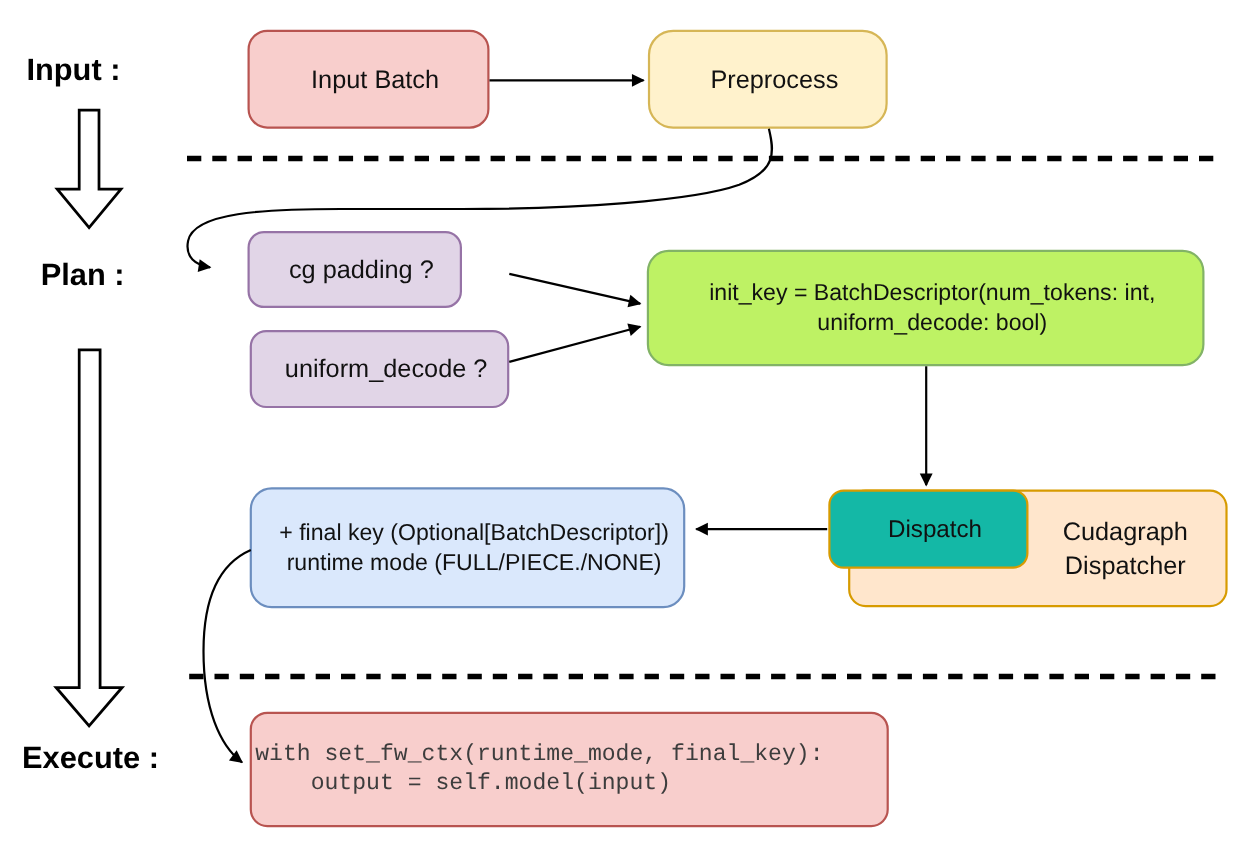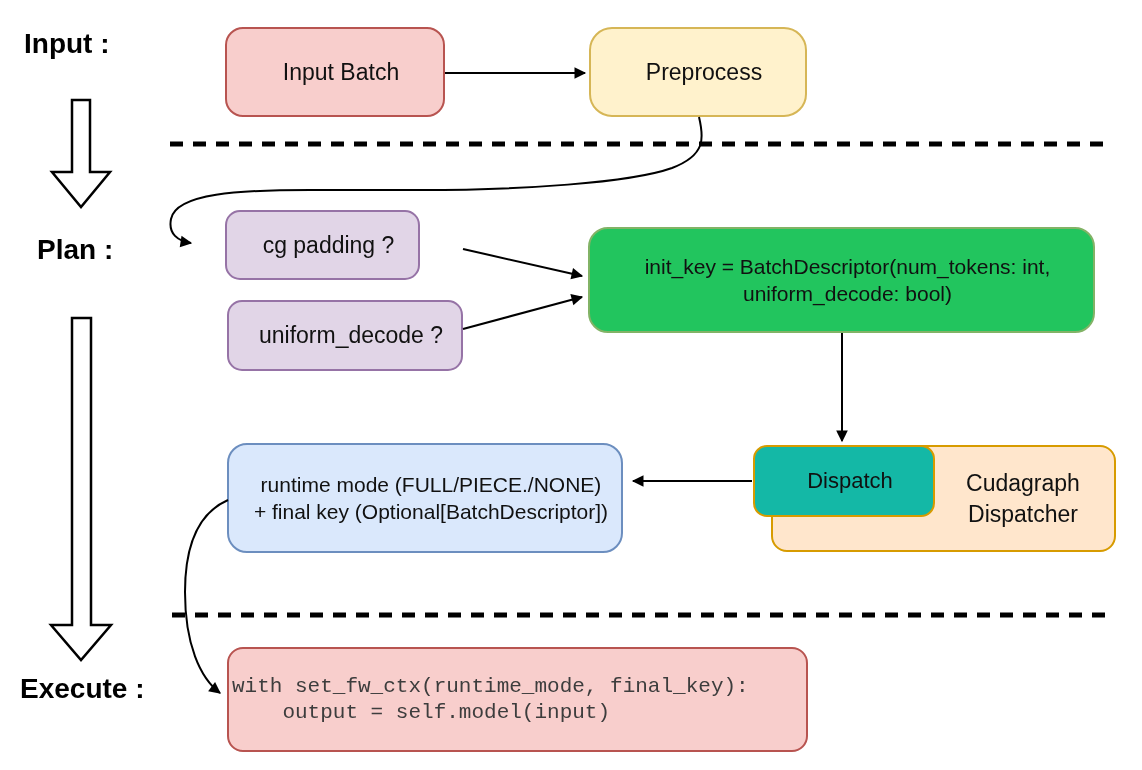--- a/index.html
+++ b/index.html
@@ -71,56 +71,56 @@
     width: 1142px;
     height: 770px;
     pointer-events: none;
   }
 </style>
 </head>
 <body>
 
 <div id="canvas">
 
-  <div class="stage-label" style="left:24px; top:28px;">Input :</div>
+  <div class="stage-label" style="left:24px; top:48px;">Input :</div>
   <div class="stage-label" style="left:37px; top:234px;">Plan :</div>
   <div class="stage-label" style="left:20px; top:673px;">Execute :</div>
 
   <div class="node" id="node-input-batch" style="background-color: rgb(248, 206, 204); border-color: rgb(184, 84, 80);">
     <span class="ln">Input Batch</span>
   </div>
 
   <div class="node" id="node-preprocess" style="background-color: rgb(255, 242, 204); border-color: rgb(214, 182, 86); border-radius: 23px;">
     <span class="ln">Preprocess</span>
   </div>
 
   <div class="node" id="node-cg-padding" style="background-color: rgb(225, 213, 231); border-color: rgb(150, 115, 166);">
     <span class="ln">cg padding ?</span>
   </div>
 
   <div class="node" id="node-uniform-decode" style="background-color: rgb(225, 213, 231); border-color: rgb(150, 115, 166);">
     <span class="ln">uniform_decode ?</span>
   </div>
 
-  <div class="node" id="node-init-key" style="background-color: #22c55e; border-color: rgb(130, 179, 102);">
+  <div class="node" id="node-init-key" style="background-color: #bef264; border-color: rgb(130, 179, 102);">
     <span class="ln">init_key = BatchDescriptor(num_tokens: int,</span>
     <span class="ln">uniform_decode: bool)</span>
   </div>
 
   <div class="node" id="node-cudagraph" style="background-color: rgb(255, 230, 204); border-color: rgb(215, 155, 0);">
     <div id="node-cudagraph-label">Cudagraph Dispatcher</div>
   </div>
 
   <div class="node" id="node-dispatch" style="background-color: #14b8a6; border-color: rgb(215, 155, 0);">
     <span class="ln">Dispatch</span>
   </div>
 
   <div class="node" id="node-runtime-mode" style="background-color: rgb(218, 232, 252); border-color: rgb(108, 142, 191);">
+    <span class="ln">+ final key (Optional[BatchDescriptor])</span>
     <span class="ln">runtime mode (FULL/PIECE./NONE)</span>
-    <span class="ln">+ final key (Optional[BatchDescriptor])</span>
   </div>
 
   <div class="node" id="node-execute-code" style="background-color: rgb(248, 206, 204); border-color: rgb(184, 84, 80);">
     <span class="ln">with set_fw_ctx(runtime_mode, final_key):</span>
     <span class="ln">    output = self.model(input)</span>
   </div>
 
   <svg id="arrow-layer" viewBox="0 0 1142 770" xmlns="http://www.w3.org/2000/svg">
     <defs>
       <marker id="arr" viewBox="0 0 12 12" markerWidth="7" markerHeight="7" refX="10" refY="6" orient="auto">

